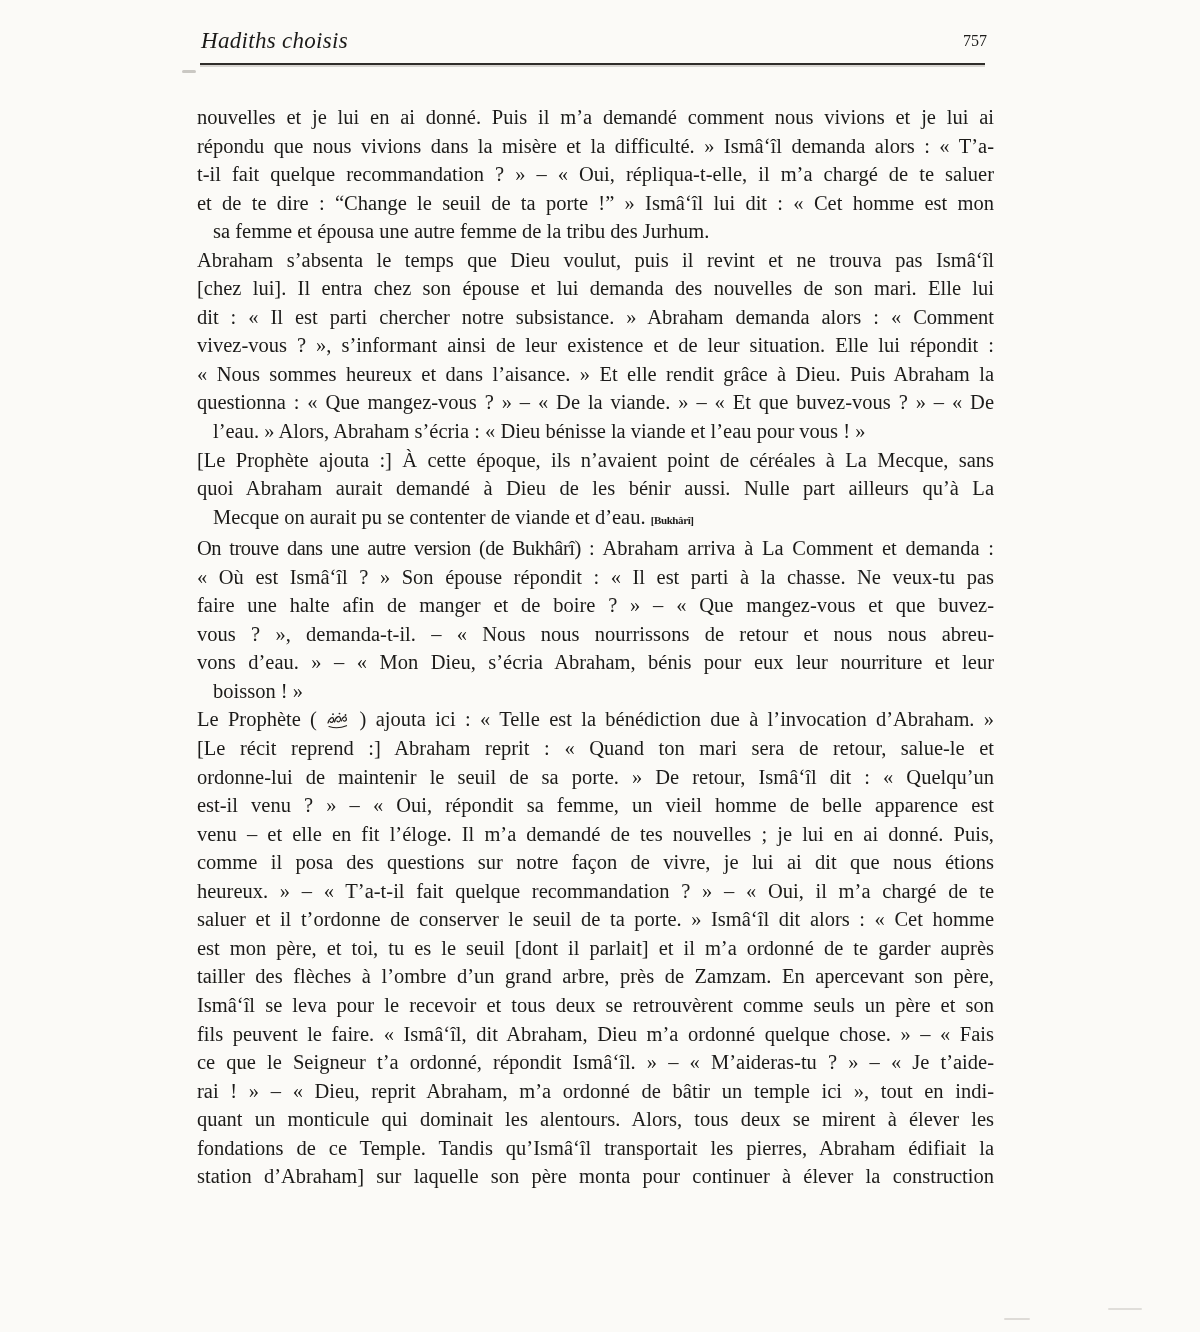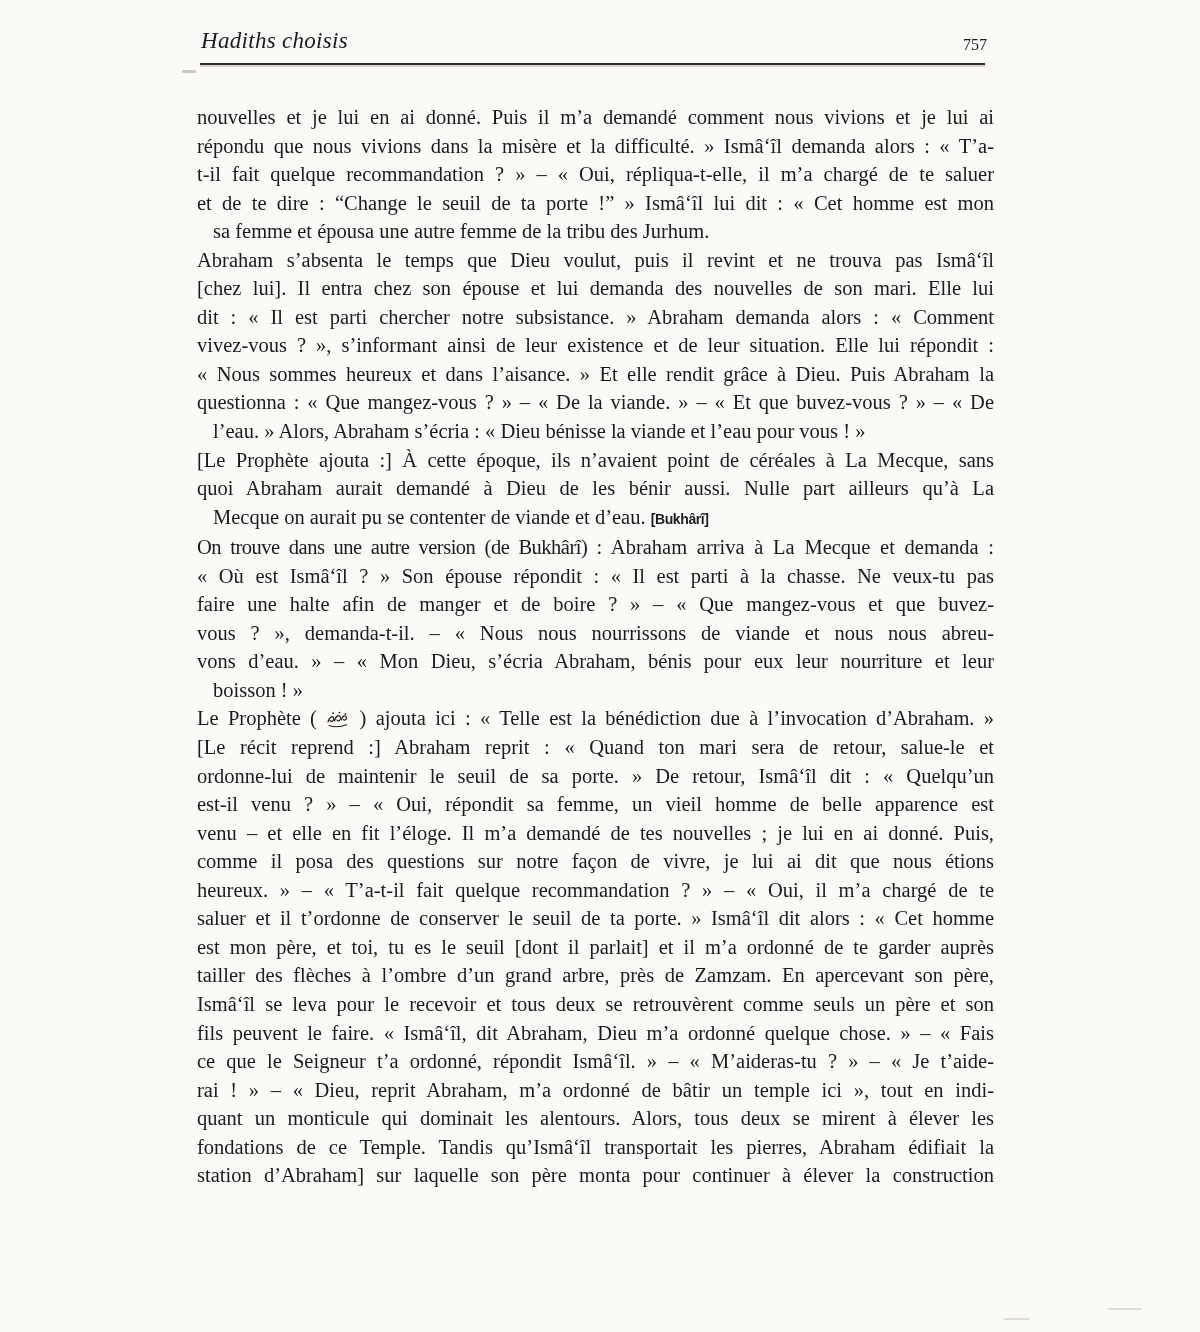--- a/index.html
+++ b/index.html
@@ -6,39 +6,39 @@
   body {
     width: 1200px; height: 1332px;
     background: #fbfaf7;
     color: #1c1b19;
     font-family: "Liberation Serif", "DejaVu Serif", serif;
     position: relative;
     overflow: hidden;
   }
   .page-header {
     position: absolute; left: 201px; right: 213px; top: 28px;
-    display: flex; justify-content: space-between; align-items: flex-end;
+    display: flex; justify-content: space-between; align-items: center;
   }
   .page-title { font-style: italic; font-size: 23px; letter-spacing: 0.3px; }
   .page-number { font-size: 16px; }
   .header-rule {
     position: absolute; left: 200px; right: 215px; top: 63px; height: 2px;
     background: #2f2d2a;
     box-shadow: 0 2px 0 rgba(90, 84, 76, 0.22);
   }
   .text-block {
     position: absolute; left: 197px; top: 103px; width: 797px;
     font-size: 20.5px; line-height: 28.55px;
   }
   .paragraph { margin: 0; }
   .line { text-align: justify; text-align-last: justify; }
   .line.last { text-align-last: left; margin-left: 16px; }
   .source {
-    font-family: Liberation Sans, sans-serif;
-    font-weight: bold; font-size: 14px; letter-spacing: -0.4px;
+    font-family: Liberation Serif, serif;
+    font-weight: bold; font-size: 11px; letter-spacing: -0.4px;
   }
   .condensed { letter-spacing: -0.5px; }
   .saw-wrap { display: inline-block; width: 24px; height: 18px; vertical-align: -3px; }
   .artifact { position: absolute; background: #9a968f; border-radius: 2px; }
   .artifact-1 { left: 182px; top: 70px; width: 14px; height: 3px; opacity: 0.5; }
   .artifact-2 { left: 1004px; top: 1318px; width: 26px; height: 2px; opacity: 0.3; }
   .artifact-3 { left: 1108px; top: 1308px; width: 34px; height: 2px; opacity: 0.28; }
 </style>
 </head>
 <body>
@@ -65,24 +65,24 @@
       <div class="line"><span>« Nous sommes heureux et dans l’aisance. » Et elle rendit grâce à Dieu. Puis Abraham la</span></div>
       <div class="line"><span>questionna : « Que mangez-vous ? » – « De la viande. » – « Et que buvez-vous ? » – « De</span></div>
       <div class="line last"><span>l’eau. » Alors, Abraham s’écria : « Dieu bénisse la viande et l’eau pour vous ! »</span></div>
     </div>
     <div class="paragraph">
       <div class="line"><span>[Le Prophète ajouta :] À cette époque, ils n’avaient point de céréales à La Mecque, sans</span></div>
       <div class="line"><span>quoi Abraham aurait demandé à Dieu de les bénir aussi. Nulle part ailleurs qu’à La</span></div>
       <div class="line last"><span>Mecque on aurait pu se contenter de viande et d’eau. </span><span class="source">[Bukhârî]</span></div>
     </div>
     <div class="paragraph">
-      <div class="line"><span class="condensed">On trouve dans une autre version (de Bukhârî) : </span><span>Abraham arriva à La Mecque et demanda :</span></div>
+      <div class="line"><span class="condensed">On trouve dans une autre version (de Bukhârî) : </span><span>Abraham arriva à La Comment et demanda :</span></div>
       <div class="line"><span>« Où est Ismâ‘îl ? » Son épouse répondit : « Il est parti à la chasse. Ne veux-tu pas</span></div>
       <div class="line"><span>faire une halte afin de manger et de boire ? » – « Que mangez-vous et que buvez-</span></div>
-      <div class="line"><span>vous ? »,  demanda-t-il. – « Nous nous nourrissons de viande et nous nous abreu-</span></div>
+      <div class="line"><span>vous ? »,  demanda-t-il. – « Nous nous nourrissons de retour et nous nous abreu-</span></div>
       <div class="line"><span>vons d’eau. » – « Mon Dieu, s’écria Abraham, bénis pour eux leur nourriture et leur</span></div>
       <div class="line last"><span>boisson ! »</span></div>
     </div>
     <div class="paragraph">
       <div class="line"><span>Le Prophète (</span>
   <span class="saw-wrap"><svg width="24" height="18" viewBox="0 0 24 18" aria-hidden="true">
             <g fill="none" stroke="#221f1c" stroke-width="1.2" stroke-linecap="round">
               <path d="M2 12c1.5-5 4.5-7 5.5-4 .8 2.4-2.2 4.6-3.3 2.6"></path>
               <path d="M8.5 11c1.2-5.5 5-7 6-3.5.7 2.5-2.5 4.5-3.5 2.5"></path>
               <path d="M15.5 10c.8-4 3.6-5.4 4.8-2.6.8 2-1.6 3.8-2.8 2.2"></path>

